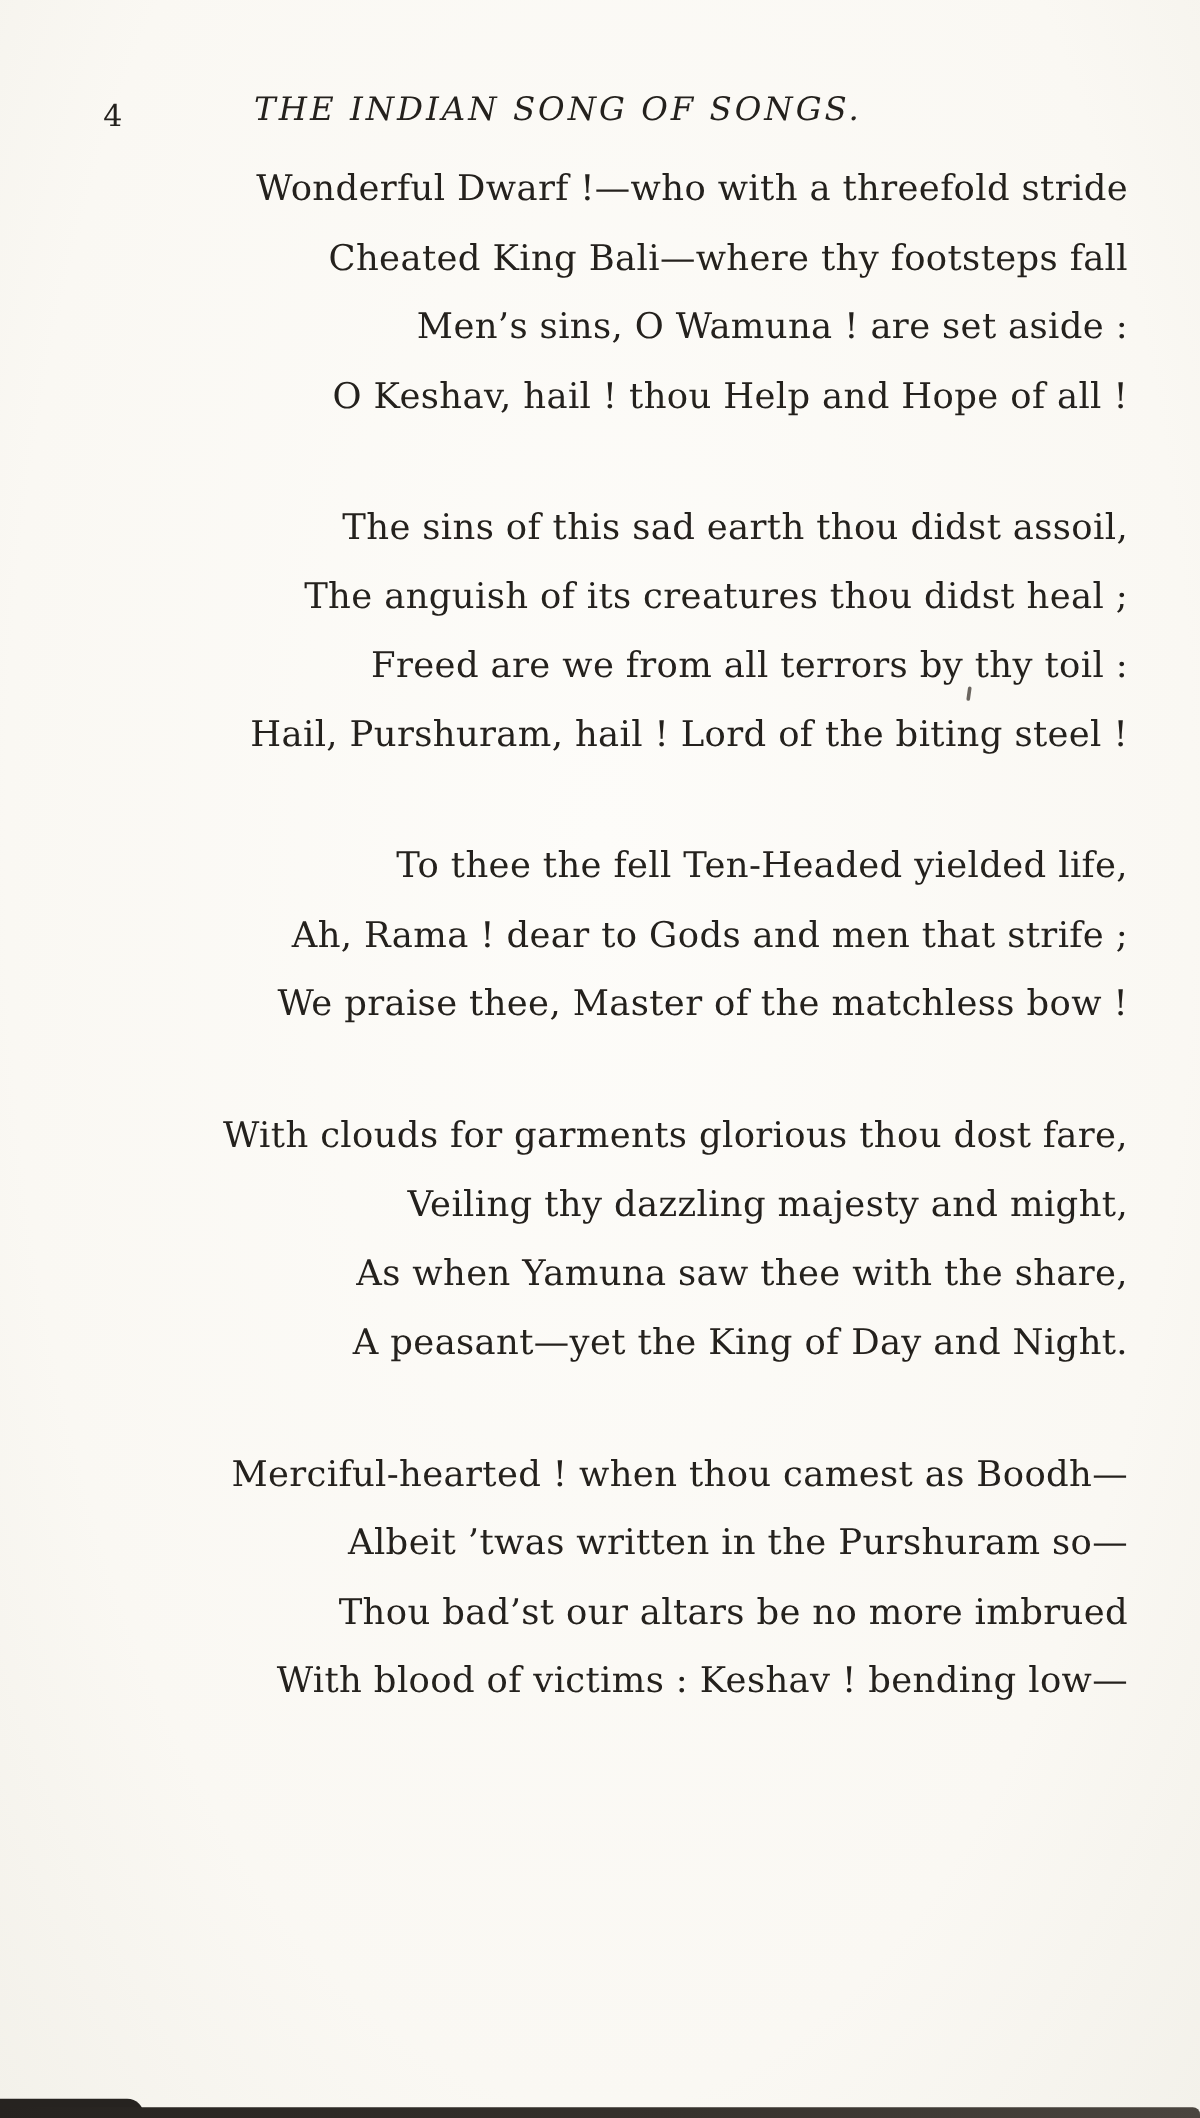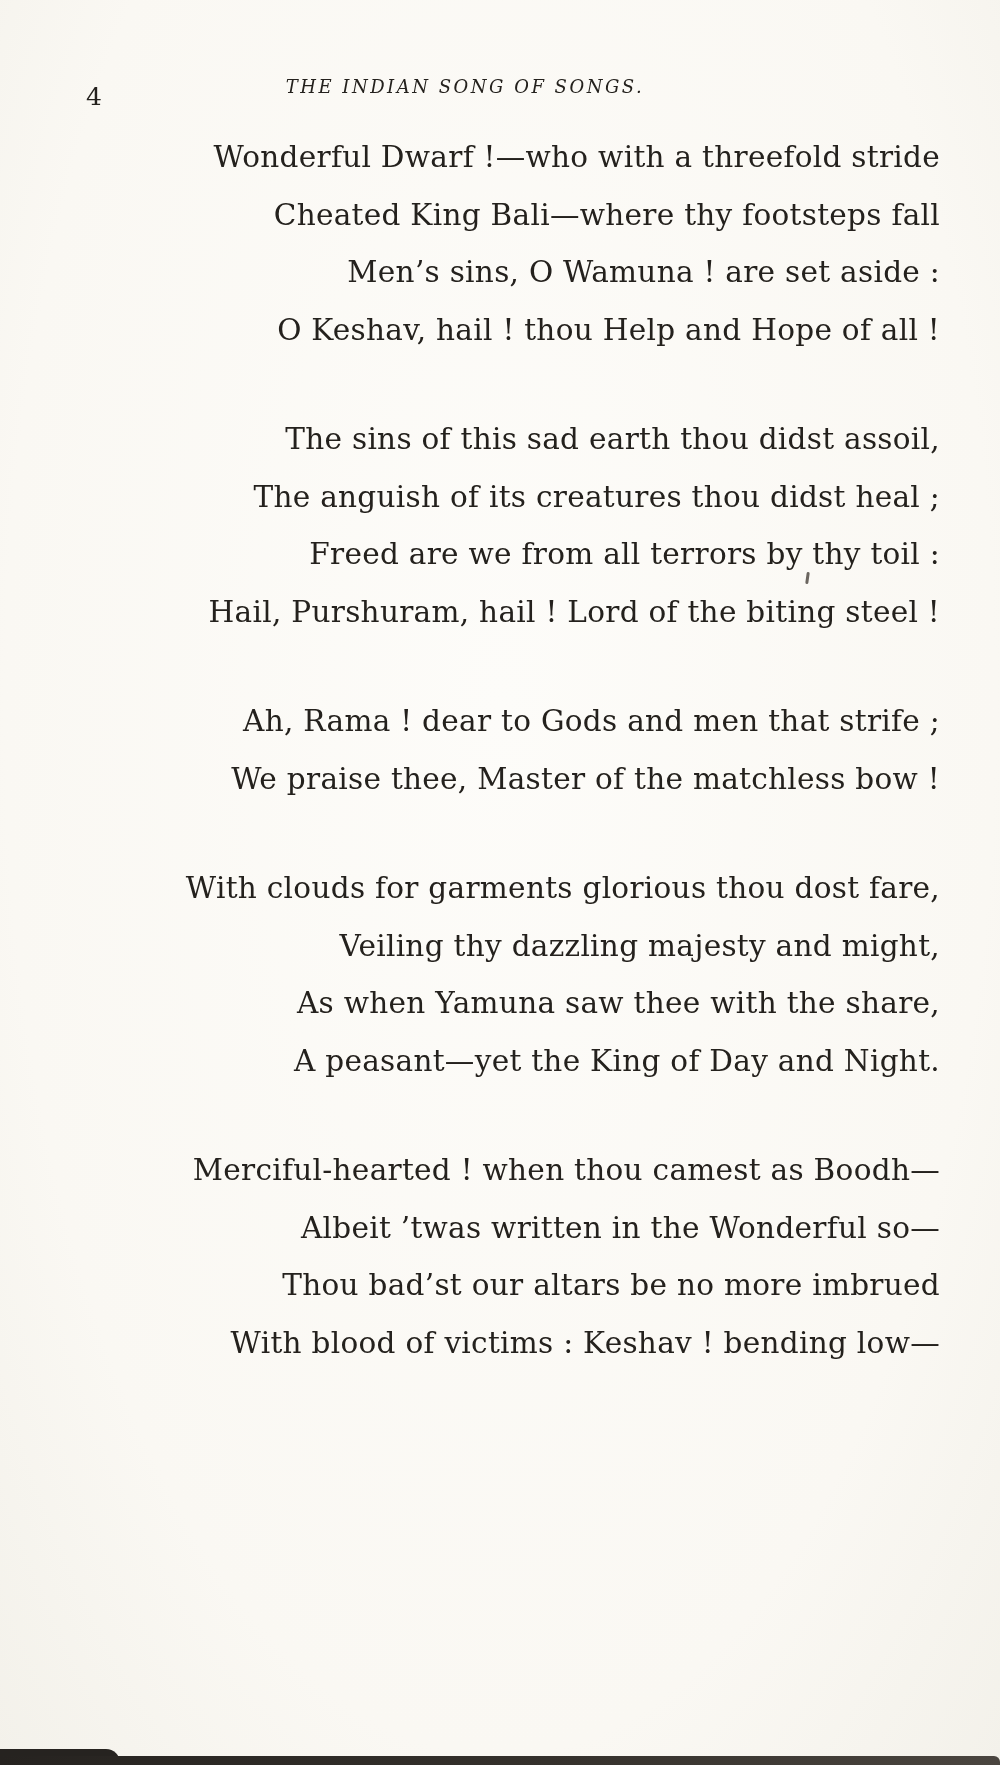--- a/index.html
+++ b/index.html
@@ -26,21 +26,21 @@
   .page-number {
     position: absolute;
     left: 86px;
     top: 6px;
     font-size: 25px;
   }
   .running-title {
     display: block;
     text-align: center;
     font-style: italic;
-    font-size: 18px;
+    font-size: 27px;
     letter-spacing: 2.5px;
     padding-right: 70px;
     white-space: nowrap;
   }
   .poem {
     position: absolute;
     top: 129px;
     left: 86px;
     right: 60px;
   }
@@ -102,34 +102,35 @@
     </div>
 
     <div class="stanza">
       <p class="line">The sins of this sad earth thou didst assoil,</p>
       <p class="line">The anguish of its creatures thou didst heal ;</p>
       <p class="line">Freed are we from all terrors by thy toil :</p>
       <p class="line">Hail, Purshuram, hail ! Lord of the biting steel !</p>
     </div>
 
     <div class="stanza">
+      <p class="line">To thee the fell Ten-Headed yielded life,</p>
       <p class="line">Ah, Rama ! dear to Gods and men that strife ;</p>
       <p class="line">We praise thee, Master of the matchless bow !</p>
     </div>
 
     <div class="stanza">
       <p class="line">With clouds for garments glorious thou dost fare,</p>
       <p class="line">Veiling thy dazzling majesty and might,</p>
       <p class="line">As when Yamuna saw thee with the share,</p>
       <p class="line">A peasant—yet the King of Day and Night.</p>
     </div>
 
     <div class="stanza">
       <p class="line">Merciful-hearted ! when thou camest as Boodh—</p>
-      <p class="line">Albeit ’twas written in the Wonderful so—</p>
+      <p class="line">Albeit ’twas written in the Purshuram so—</p>
       <p class="line">Thou bad’st our altars be no more imbrued</p>
       <p class="line">With blood of victims : Keshav ! bending low—</p>
     </div>
 
   </div>
 
   <div class="scan-speck"></div>
   <div class="scan-bottom-corner"></div>
   <div class="scan-bottom-edge"></div>
 

